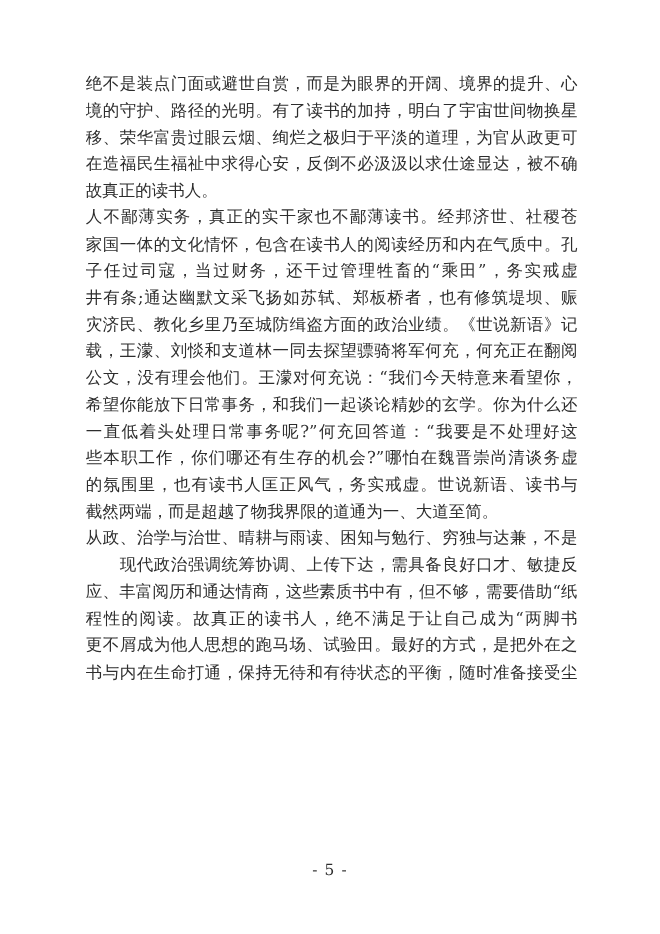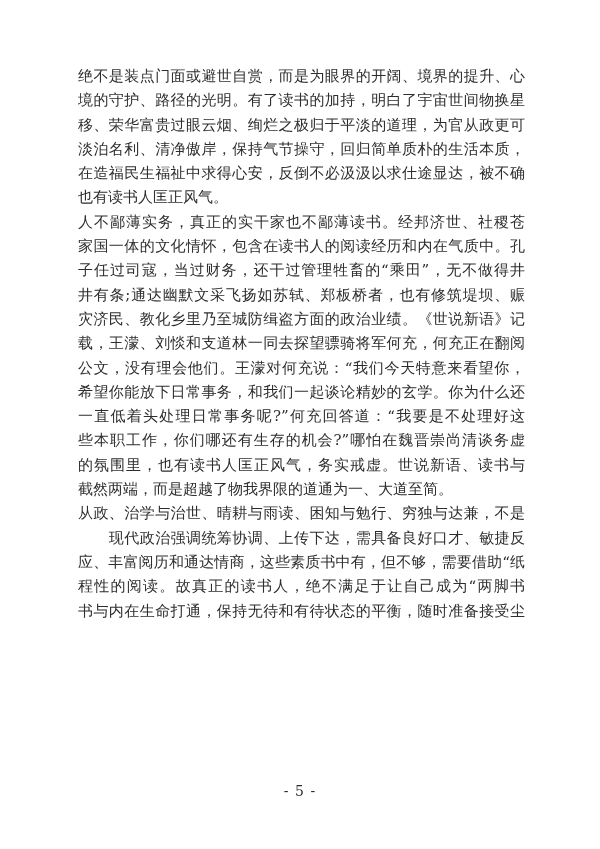--- a/index.html
+++ b/index.html
@@ -55,45 +55,45 @@
 <body>
 
 <div class="page">
 
   <div class="text-block">
 
     <div class="paragraph">
       <div class="line">绝不是装点门面或避世自赏，而是为眼界的开阔、境界的提升、心</div>
       <div class="line">境的守护、路径的光明。有了读书的加持，明白了宇宙世间物换星</div>
       <div class="line">移、荣华富贵过眼云烟、绚烂之极归于平淡的道理，为官从政更可</div>
-      <div class="line">淡泊名利、清净傲岸，保持气节操守，回归简单质朴的生活本质，</div>
       <div class="line">在造福民生福祉中求得心安，反倒不必汲汲以求仕途显达，被不确</div>
-      <div class="line para-end">也有读书人匡正风气。</div>
+      <div class="line para-end">故真正的读书人。</div>
     </div>
 
     <div class="paragraph">
       <div class="line">人不鄙薄实务，真正的实干家也不鄙薄读书。经邦济世、社稷苍生、</div>
       <div class="line">家国一体的文化情怀，包含在读书人的阅读经历和内在气质中。孔</div>
-      <div class="line">子任过司寇，当过财务，还干过管理牲畜的“乘田”，无不做得井</div>
+      <div class="line">子任过司寇，当过财务，还干过管理牲畜的“乘田”，务实戒虚</div>
       <div class="line">井有条;通达幽默文采飞扬如苏轼、郑板桥者，也有修筑堤坝、赈</div>
       <div class="line">灾济民、教化乡里乃至城防缉盗方面的政治业绩。《世说新语》记</div>
       <div class="line">载，王濛、刘惔和支道林一同去探望骠骑将军何充，何充正在翻阅</div>
       <div class="line">公文，没有理会他们。王濛对何充说：“我们今天特意来看望你，</div>
       <div class="line">希望你能放下日常事务，和我们一起谈论精妙的玄学。你为什么还</div>
       <div class="line">一直低着头处理日常事务呢?”何充回答道：“我要是不处理好这</div>
       <div class="line">些本职工作，你们哪还有生存的机会?”哪怕在魏晋崇尚清谈务虚</div>
       <div class="line">的氛围里，也有读书人匡正风气，务实戒虚。世说新语、读书与</div>
       <div class="line para-end">截然两端，而是超越了物我界限的道通为一、大道至简。</div>
       <div class="line">从政、治学与治世、晴耕与雨读、困知与勉行、穷独与达兼，不是</div>
     </div>
 
     <div class="paragraph">
       <div class="line">　　现代政治强调统筹协调、上传下达，需具备良好口才、敏捷反</div>
       <div class="line">应、丰富阅历和通达情商，这些素质书中有，但不够，需要借助“纸</div>
       <div class="line">程性的阅读。故真正的读书人，绝不满足于让自己成为“两脚书橱”，</div>
+      <div class="line">更不屑成为他人思想的跑马场、试验田。最好的方式，是把外在之</div>
       <div class="line">书与内在生命打通，保持无待和有待状态的平衡，随时准备接受尘</div>
     </div>
 
   </div>
 
   <div class="footer">- 5 -</div>
 
 </div>
 
 </body></html>

